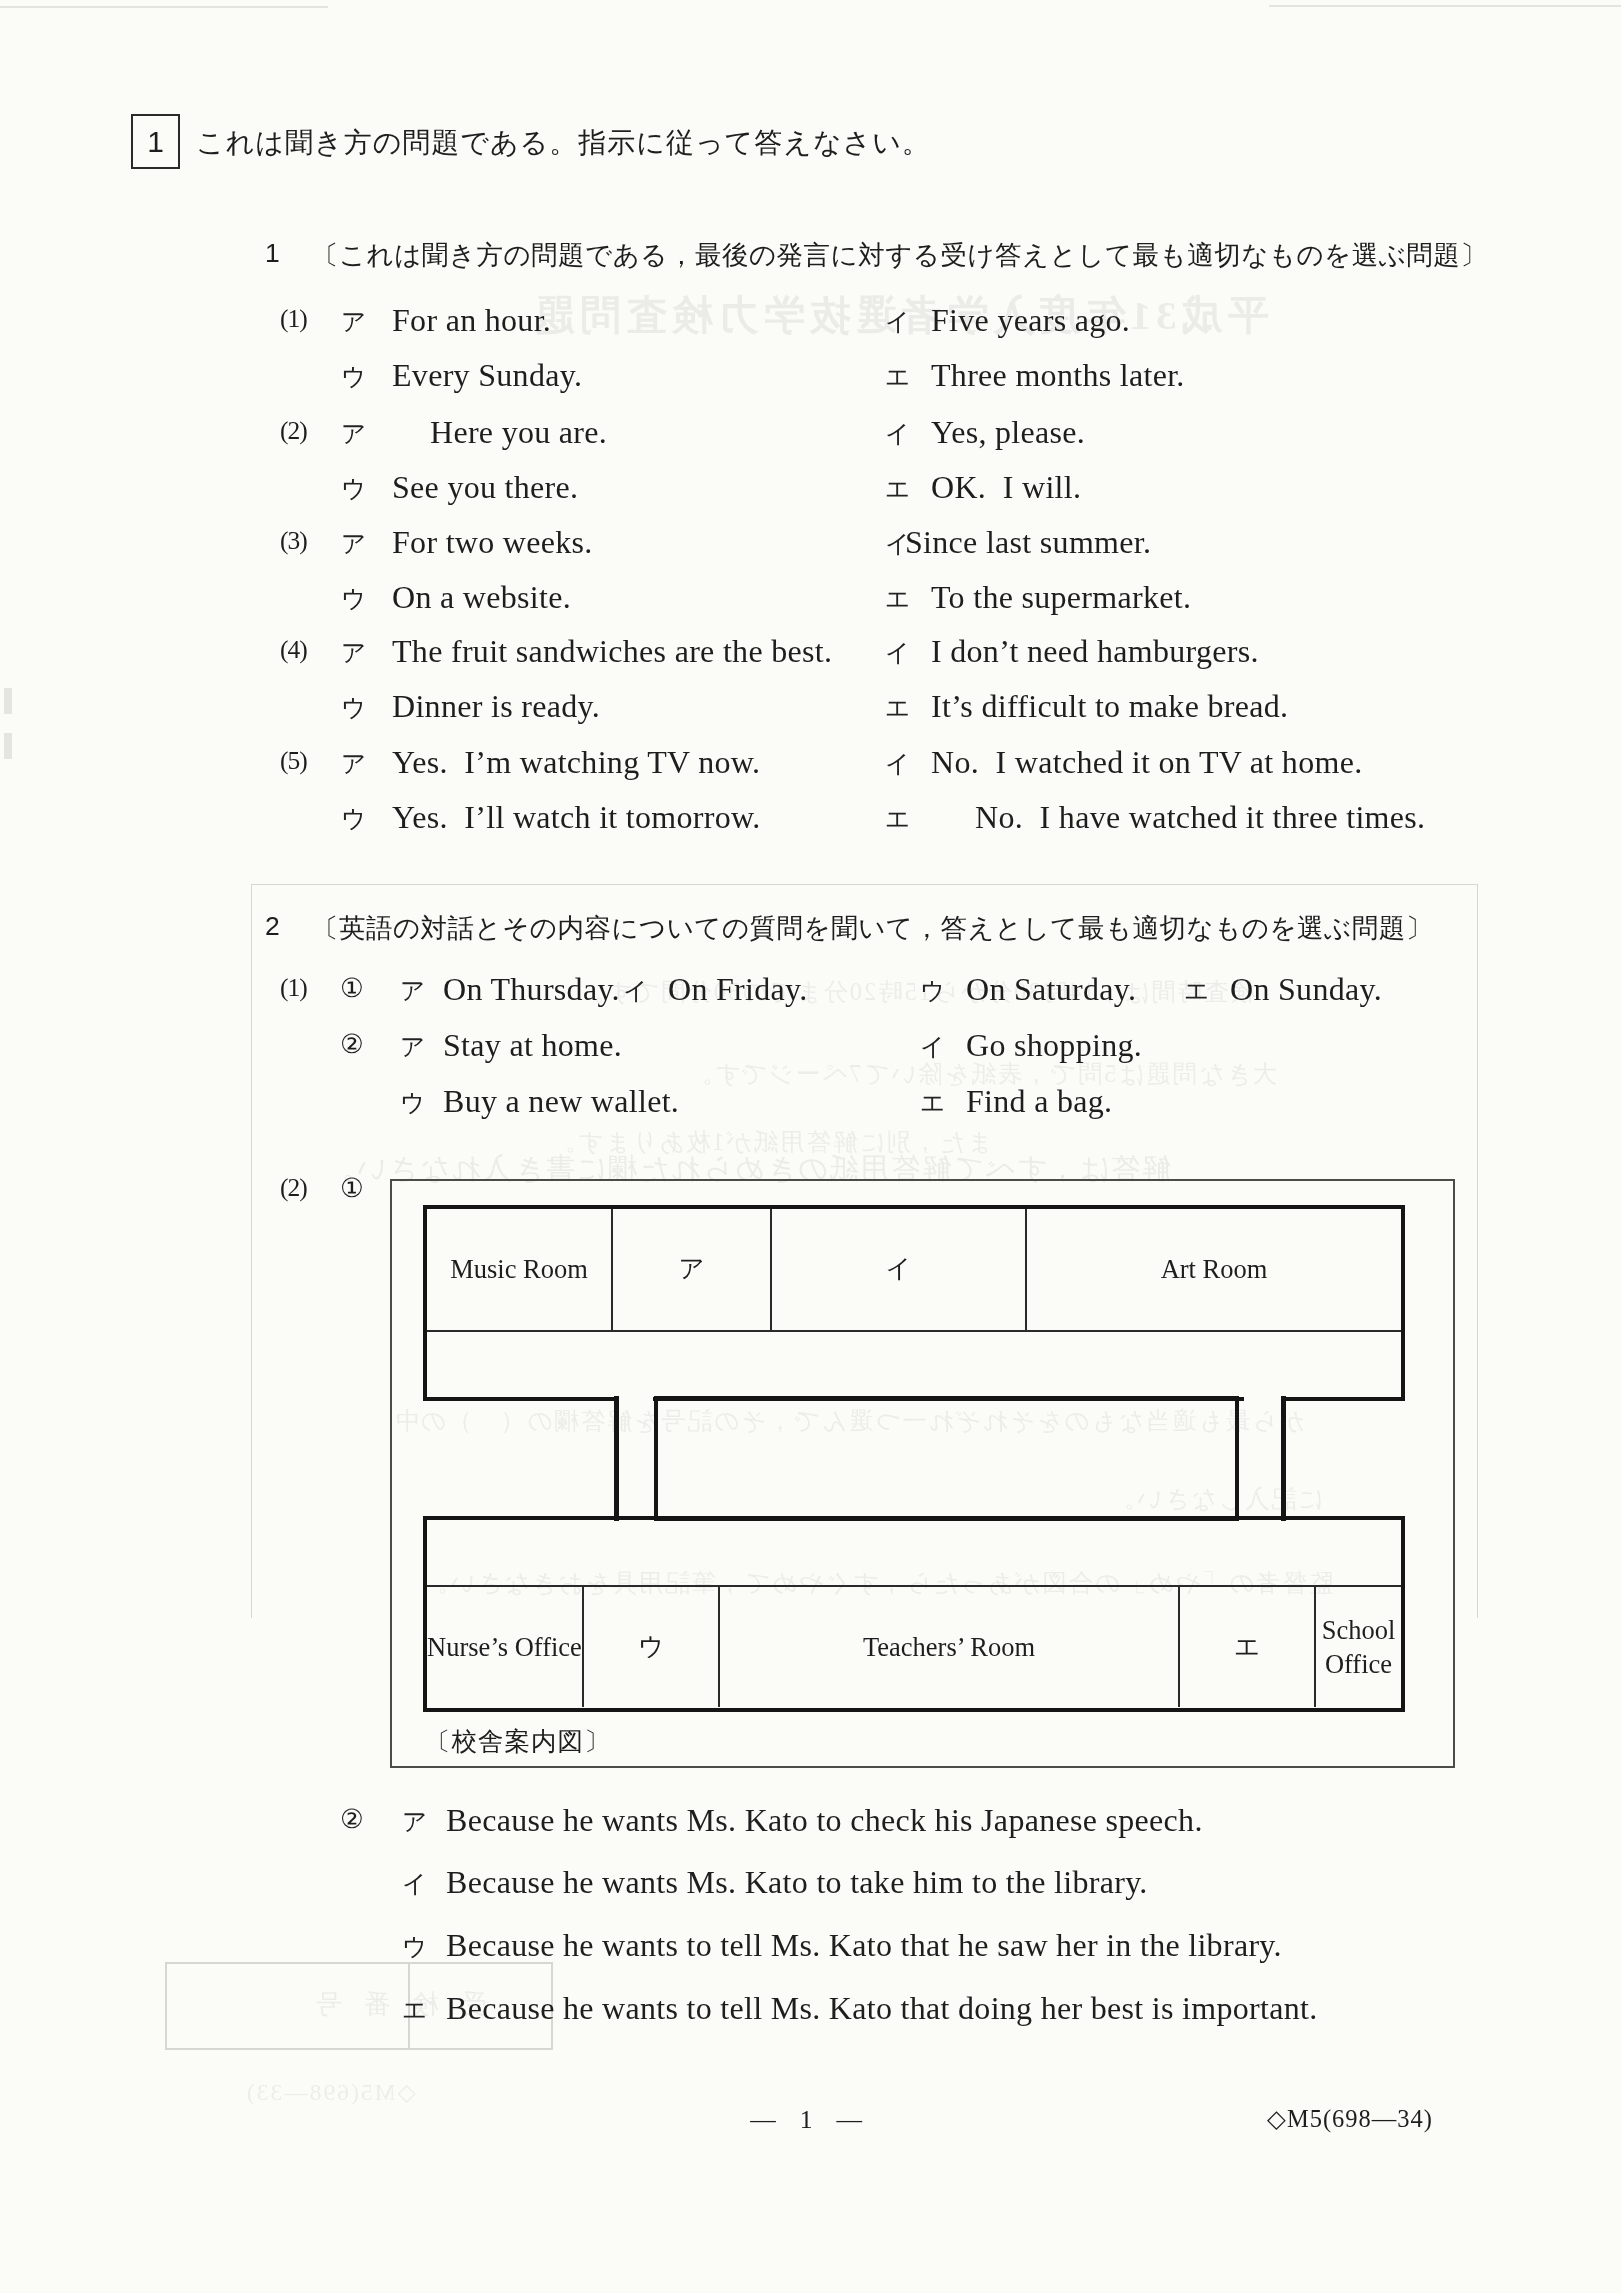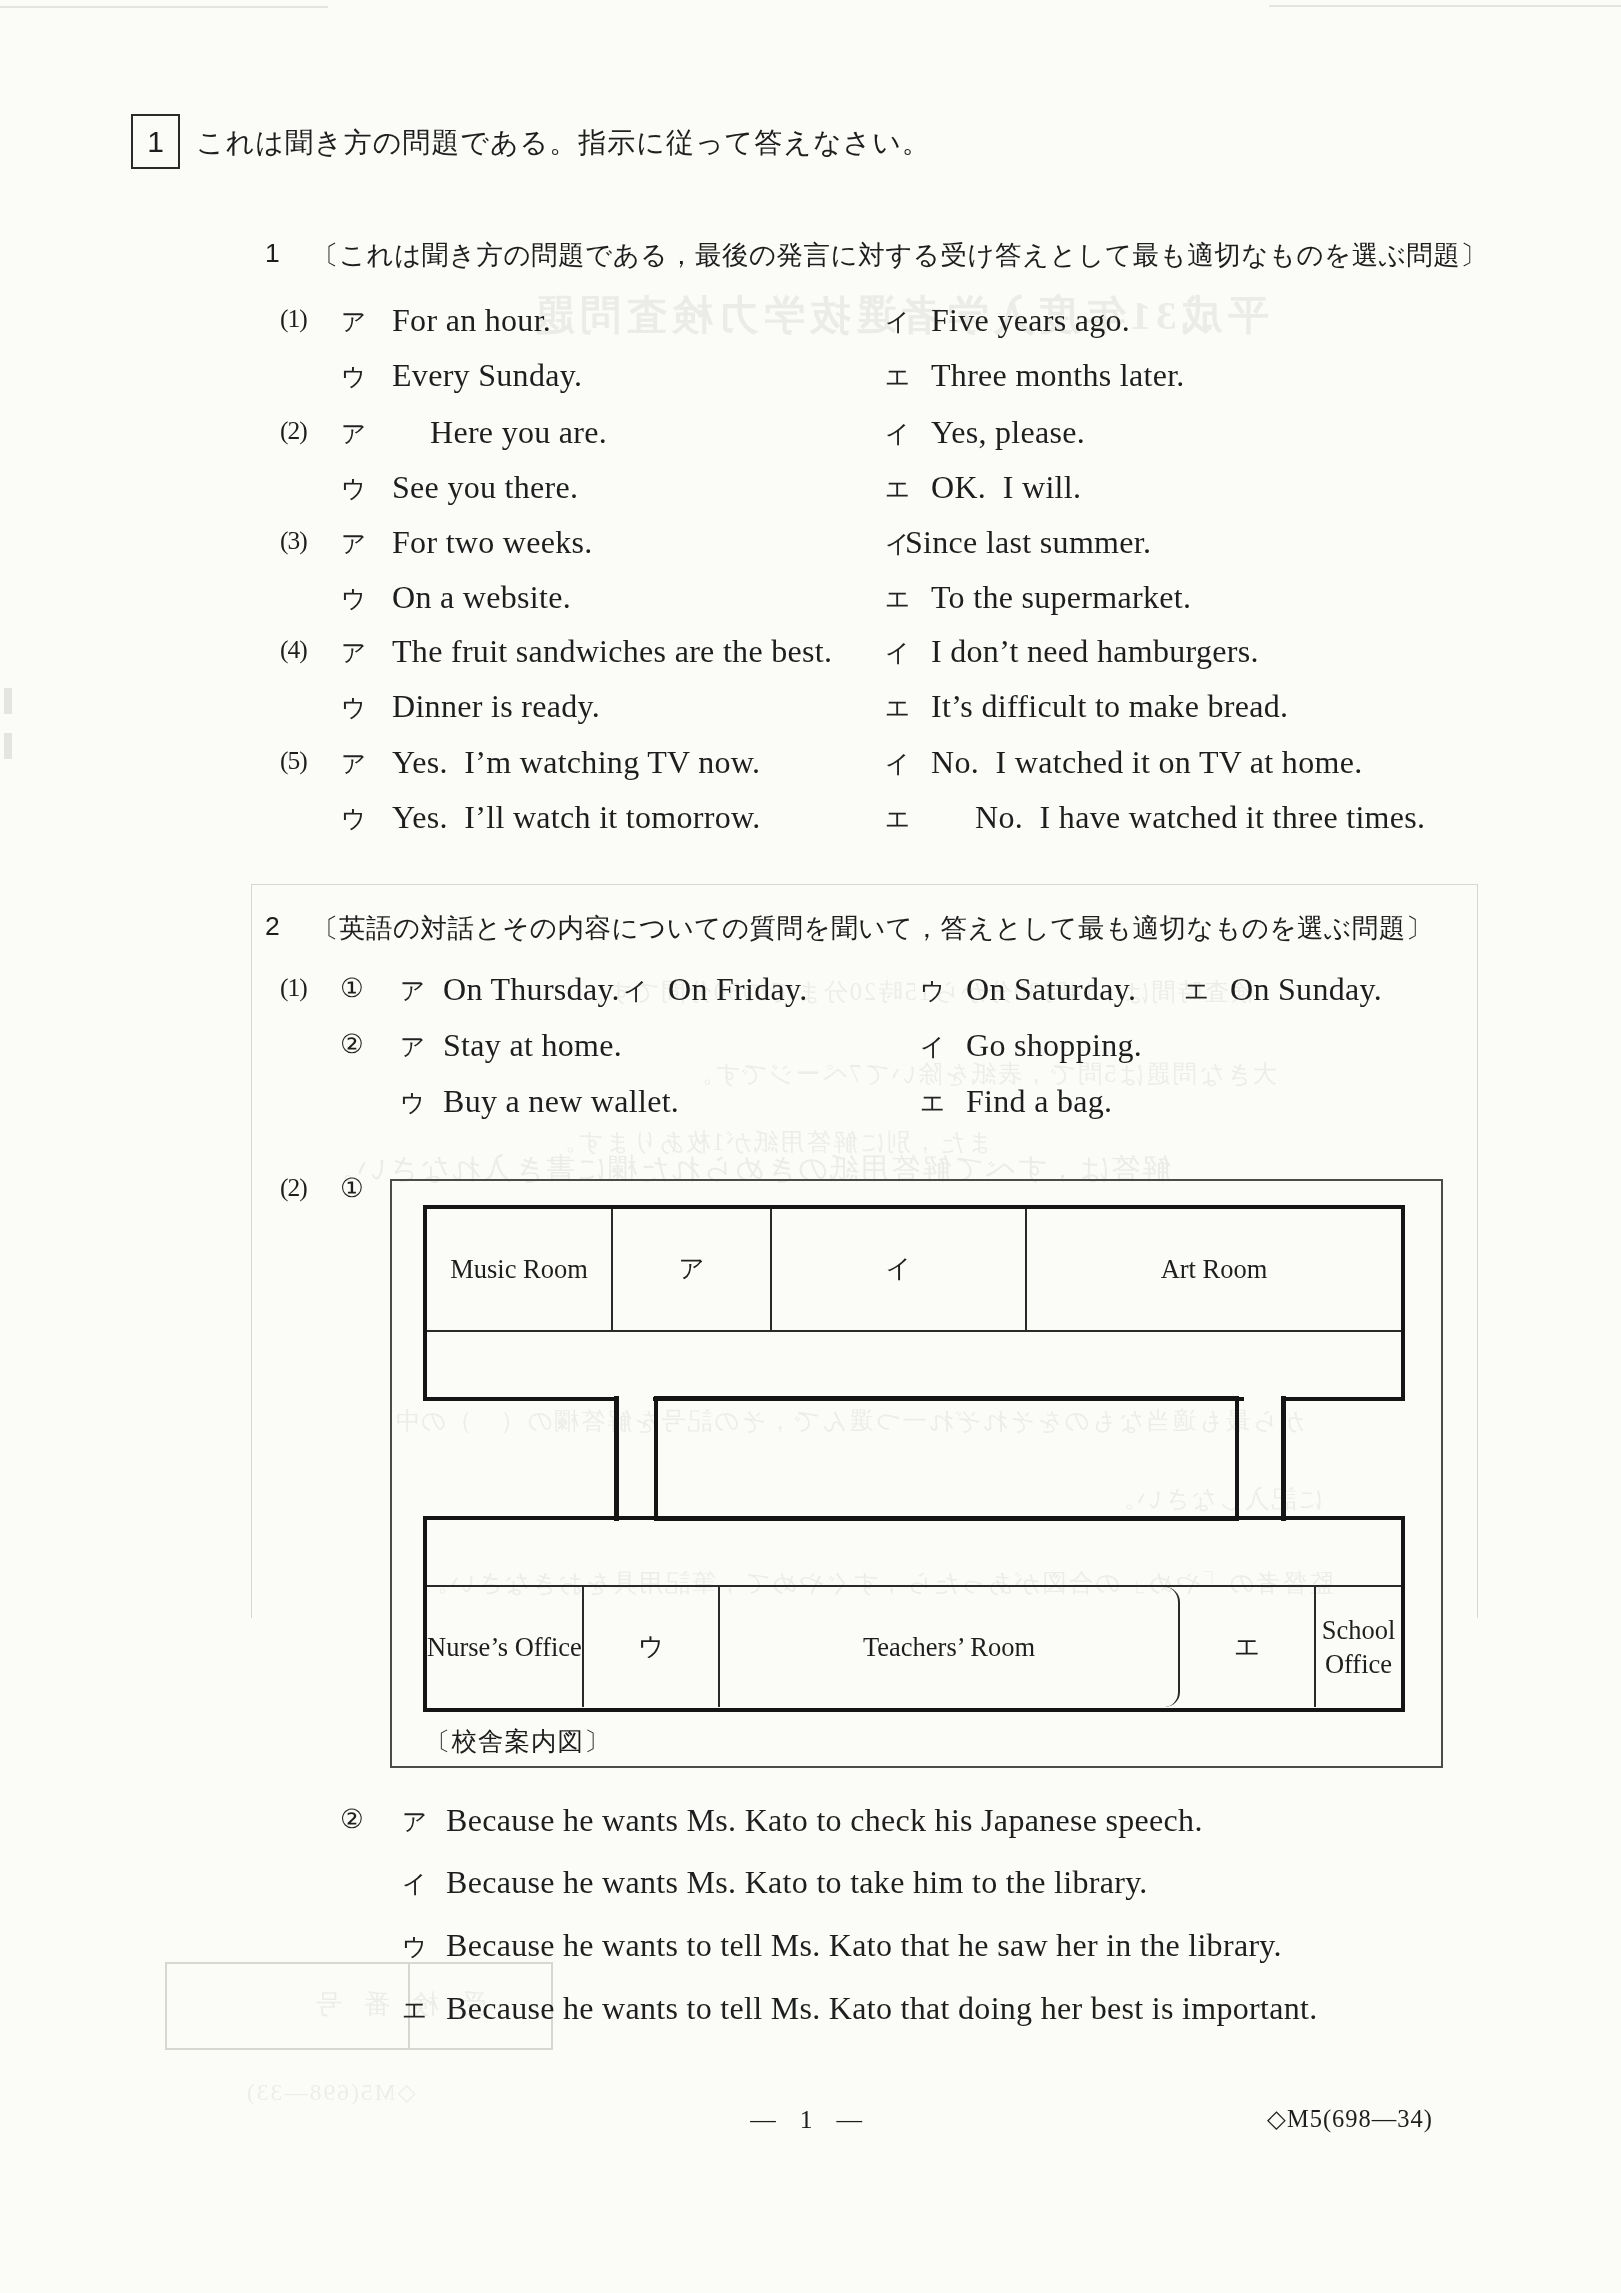--- a/index.html
+++ b/index.html
@@ -12,21 +12,21 @@
   .kana{position:absolute;top:2.9px;font-size:24.5px;font-family:"Liberation Sans","DejaVu Sans",sans-serif;color:#232323;}
   .etext{position:absolute;top:0;font-size:32px;white-space:pre-wrap;letter-spacing:0.3px;}
   .jtext{font-size:26.5px;letter-spacing:0.5px;}
   .sec-num{position:absolute;top:1px;font-size:26.5px;font-family:"Liberation Sans","DejaVu Sans",sans-serif;}
   
   .qbox{position:absolute;left:131px;top:114px;width:45px;height:51px;border:2px solid #2a2a2a;
         display:flex;align-items:center;justify-content:center;font-size:30px;
         font-family:"Liberation Sans","DejaVu Sans",sans-serif;}
   .instruction{position:absolute;left:196px;top:124px;font-size:28px;letter-spacing:1px;}
   
-  .map-box{position:absolute;left:390px;top:1179px;width:1049px;height:585px;border:2px solid #4d4b47;background:transparent;}
+  .map-box{position:absolute;left:390px;top:1179px;width:1049px;height:585px;border:2px solid #4d4b47;background:transparent;padding-left:12px;}
   .wing{position:absolute;border:4.9px solid #151515;box-sizing:border-box;background:transparent;}
   .cells{display:flex;width:100%;}
   .cell{border-right:2px solid #2a2a2a;display:flex;align-items:center;justify-content:center;
         text-align:center;font-size:26.5px;line-height:1.3;box-sizing:border-box;}
   .cell:last-child{border-right:none;}
   .cell .kana-in{font-family:"Liberation Sans","DejaVu Sans",sans-serif;font-size:25.5px;}
   .corr{box-sizing:border-box;}
   .courtyard{position:absolute;border:4.9px solid #151515;box-sizing:border-box;}
   .vwall{position:absolute;width:4.9px;background:#151515;}
   .patch{position:absolute;background:#fbfbf8;}
@@ -213,21 +213,21 @@
 
     <div class="wing" style="left:31px;top:335px;width:982px;height:196px;">
       <div class="corr" style="height:67px;border-bottom:2px solid #2a2a2a;"></div>
       <div class="cells" style="height:120px;">
         <div class="cell" style="flex:0 0 157px;">
             <span>Nurse’s Office</span>
           </div>
         <div class="cell" style="flex:0 0 136px;">
             <span class="kana-in">ウ</span>
           </div>
-        <div class="cell" style="flex:0 0 460px;border-radius:15px;">
+        <div class="cell" style="flex:0 0 460px;">
             <span>Teachers’ Room</span>
           </div>
         <div class="cell" style="flex:0 0 136px;">
             <span class="kana-in">エ</span>
           </div>
         <div class="cell" style="flex:1 1 auto;">
             <span>School Office</span>
           </div>
       </div>
     </div>

